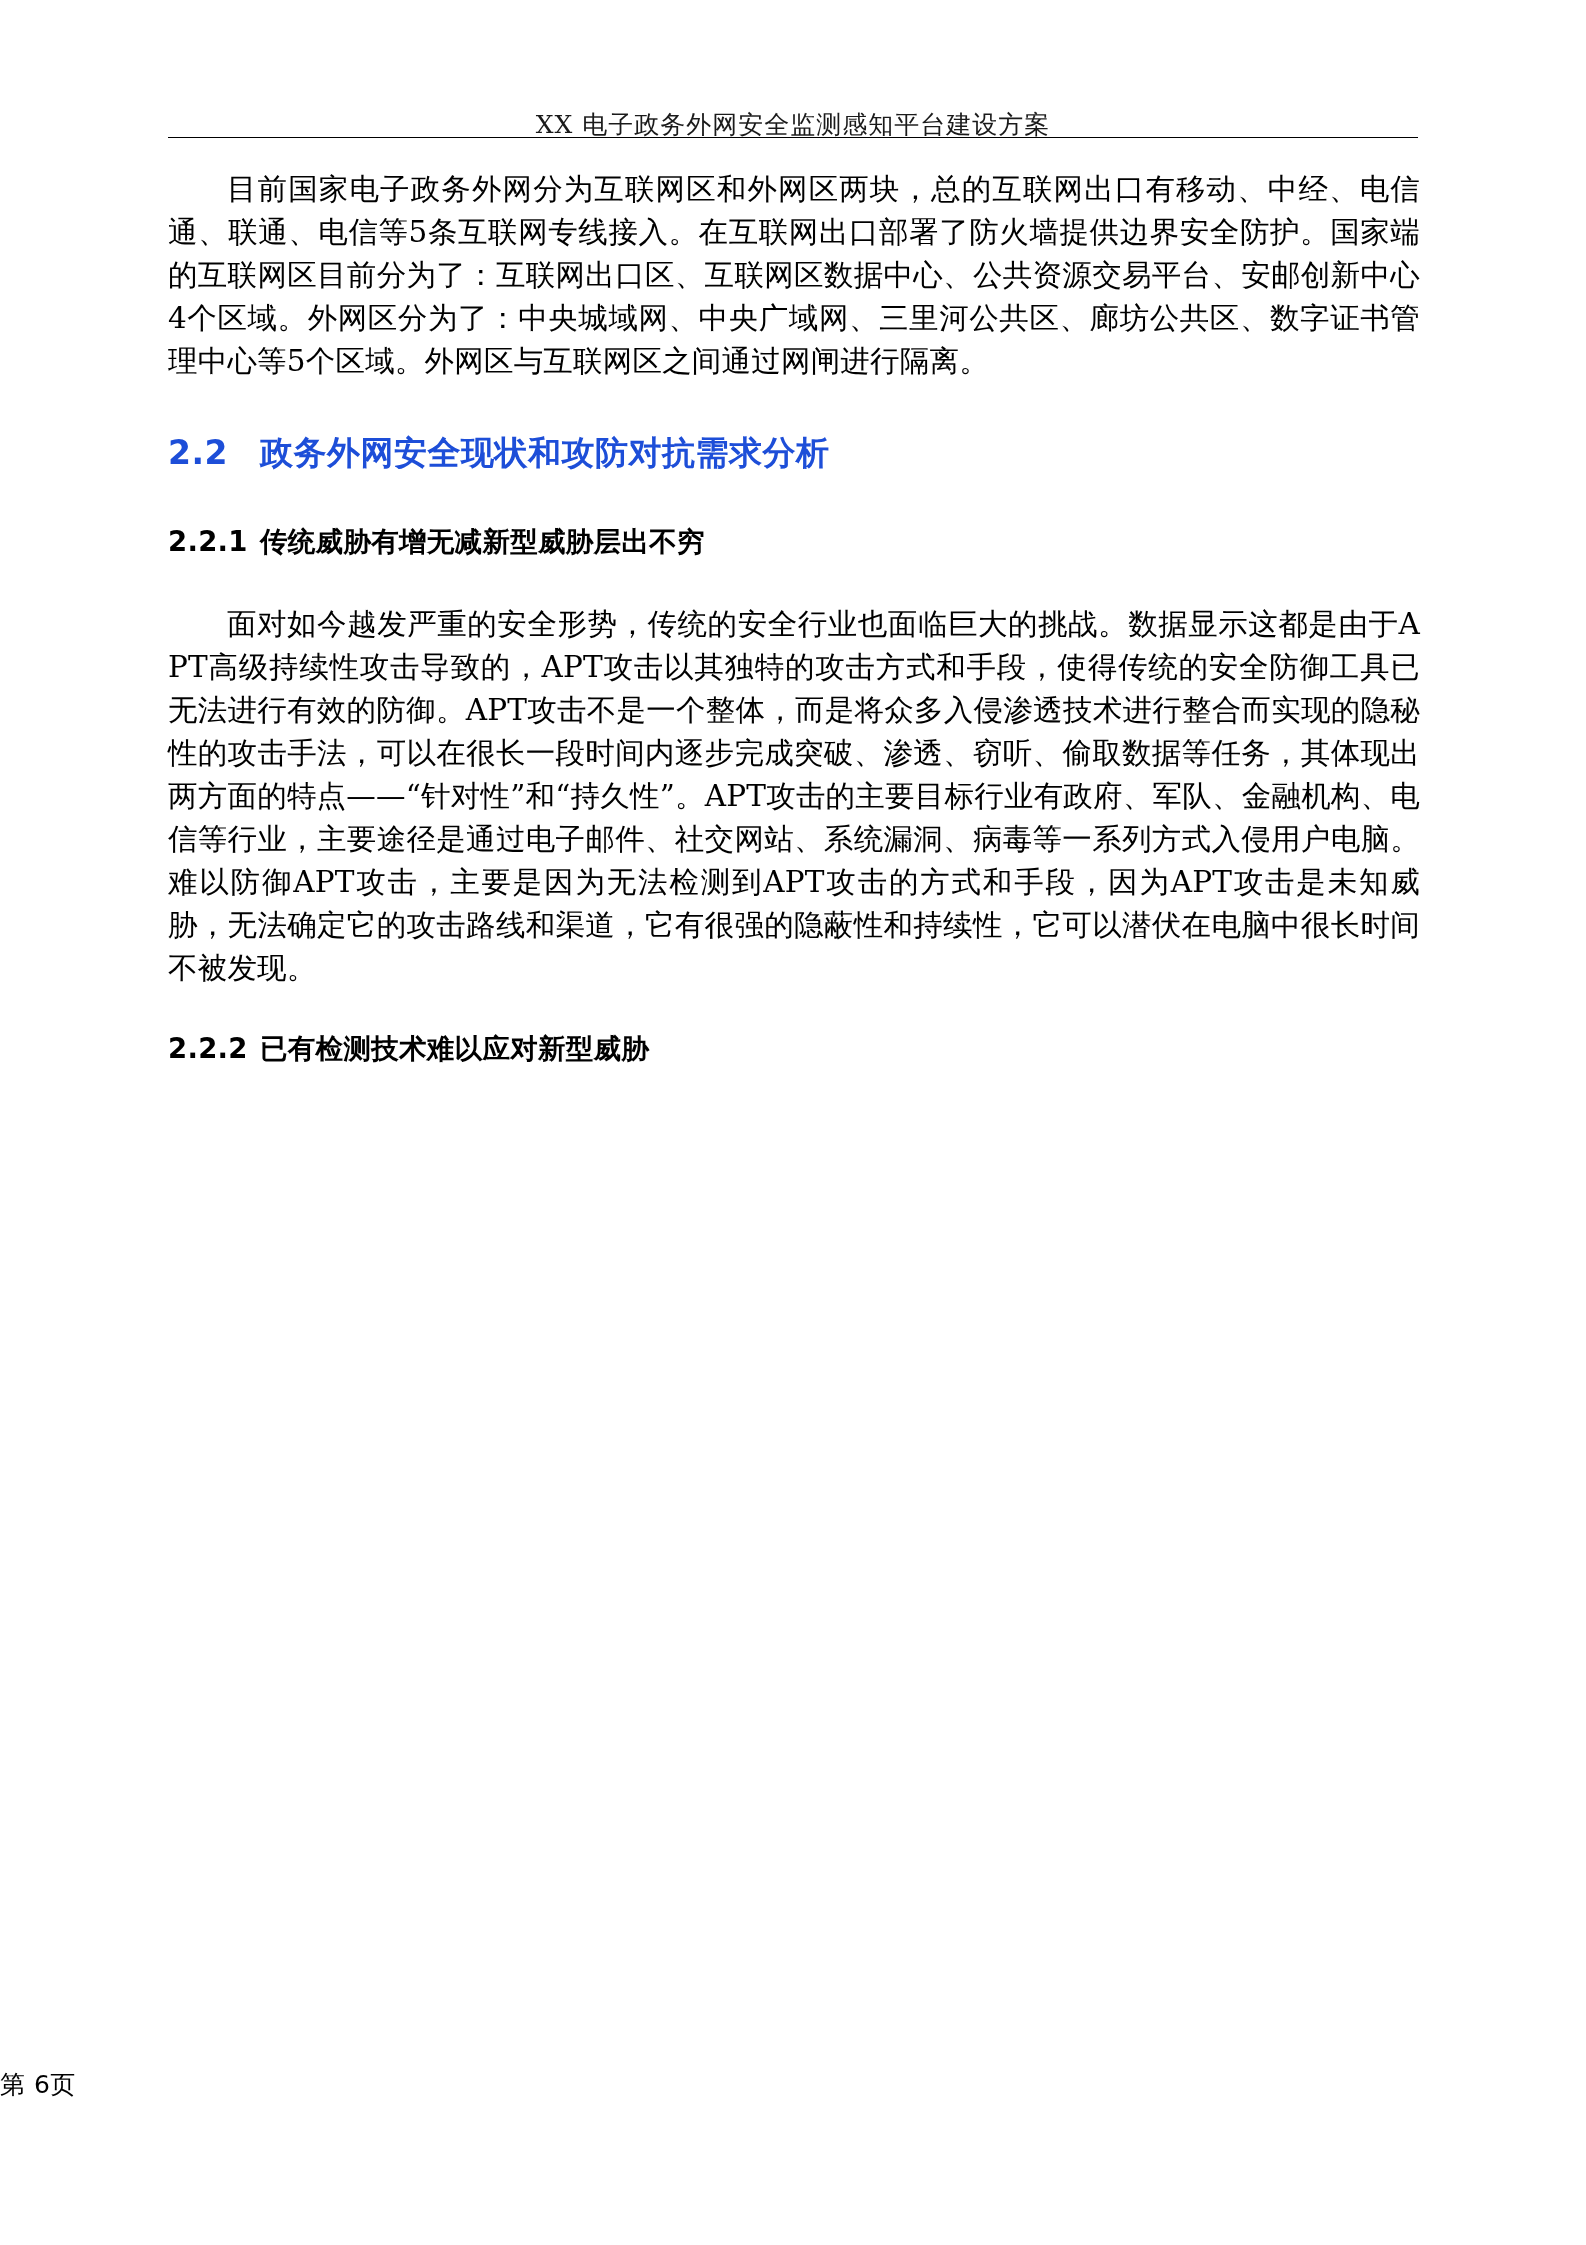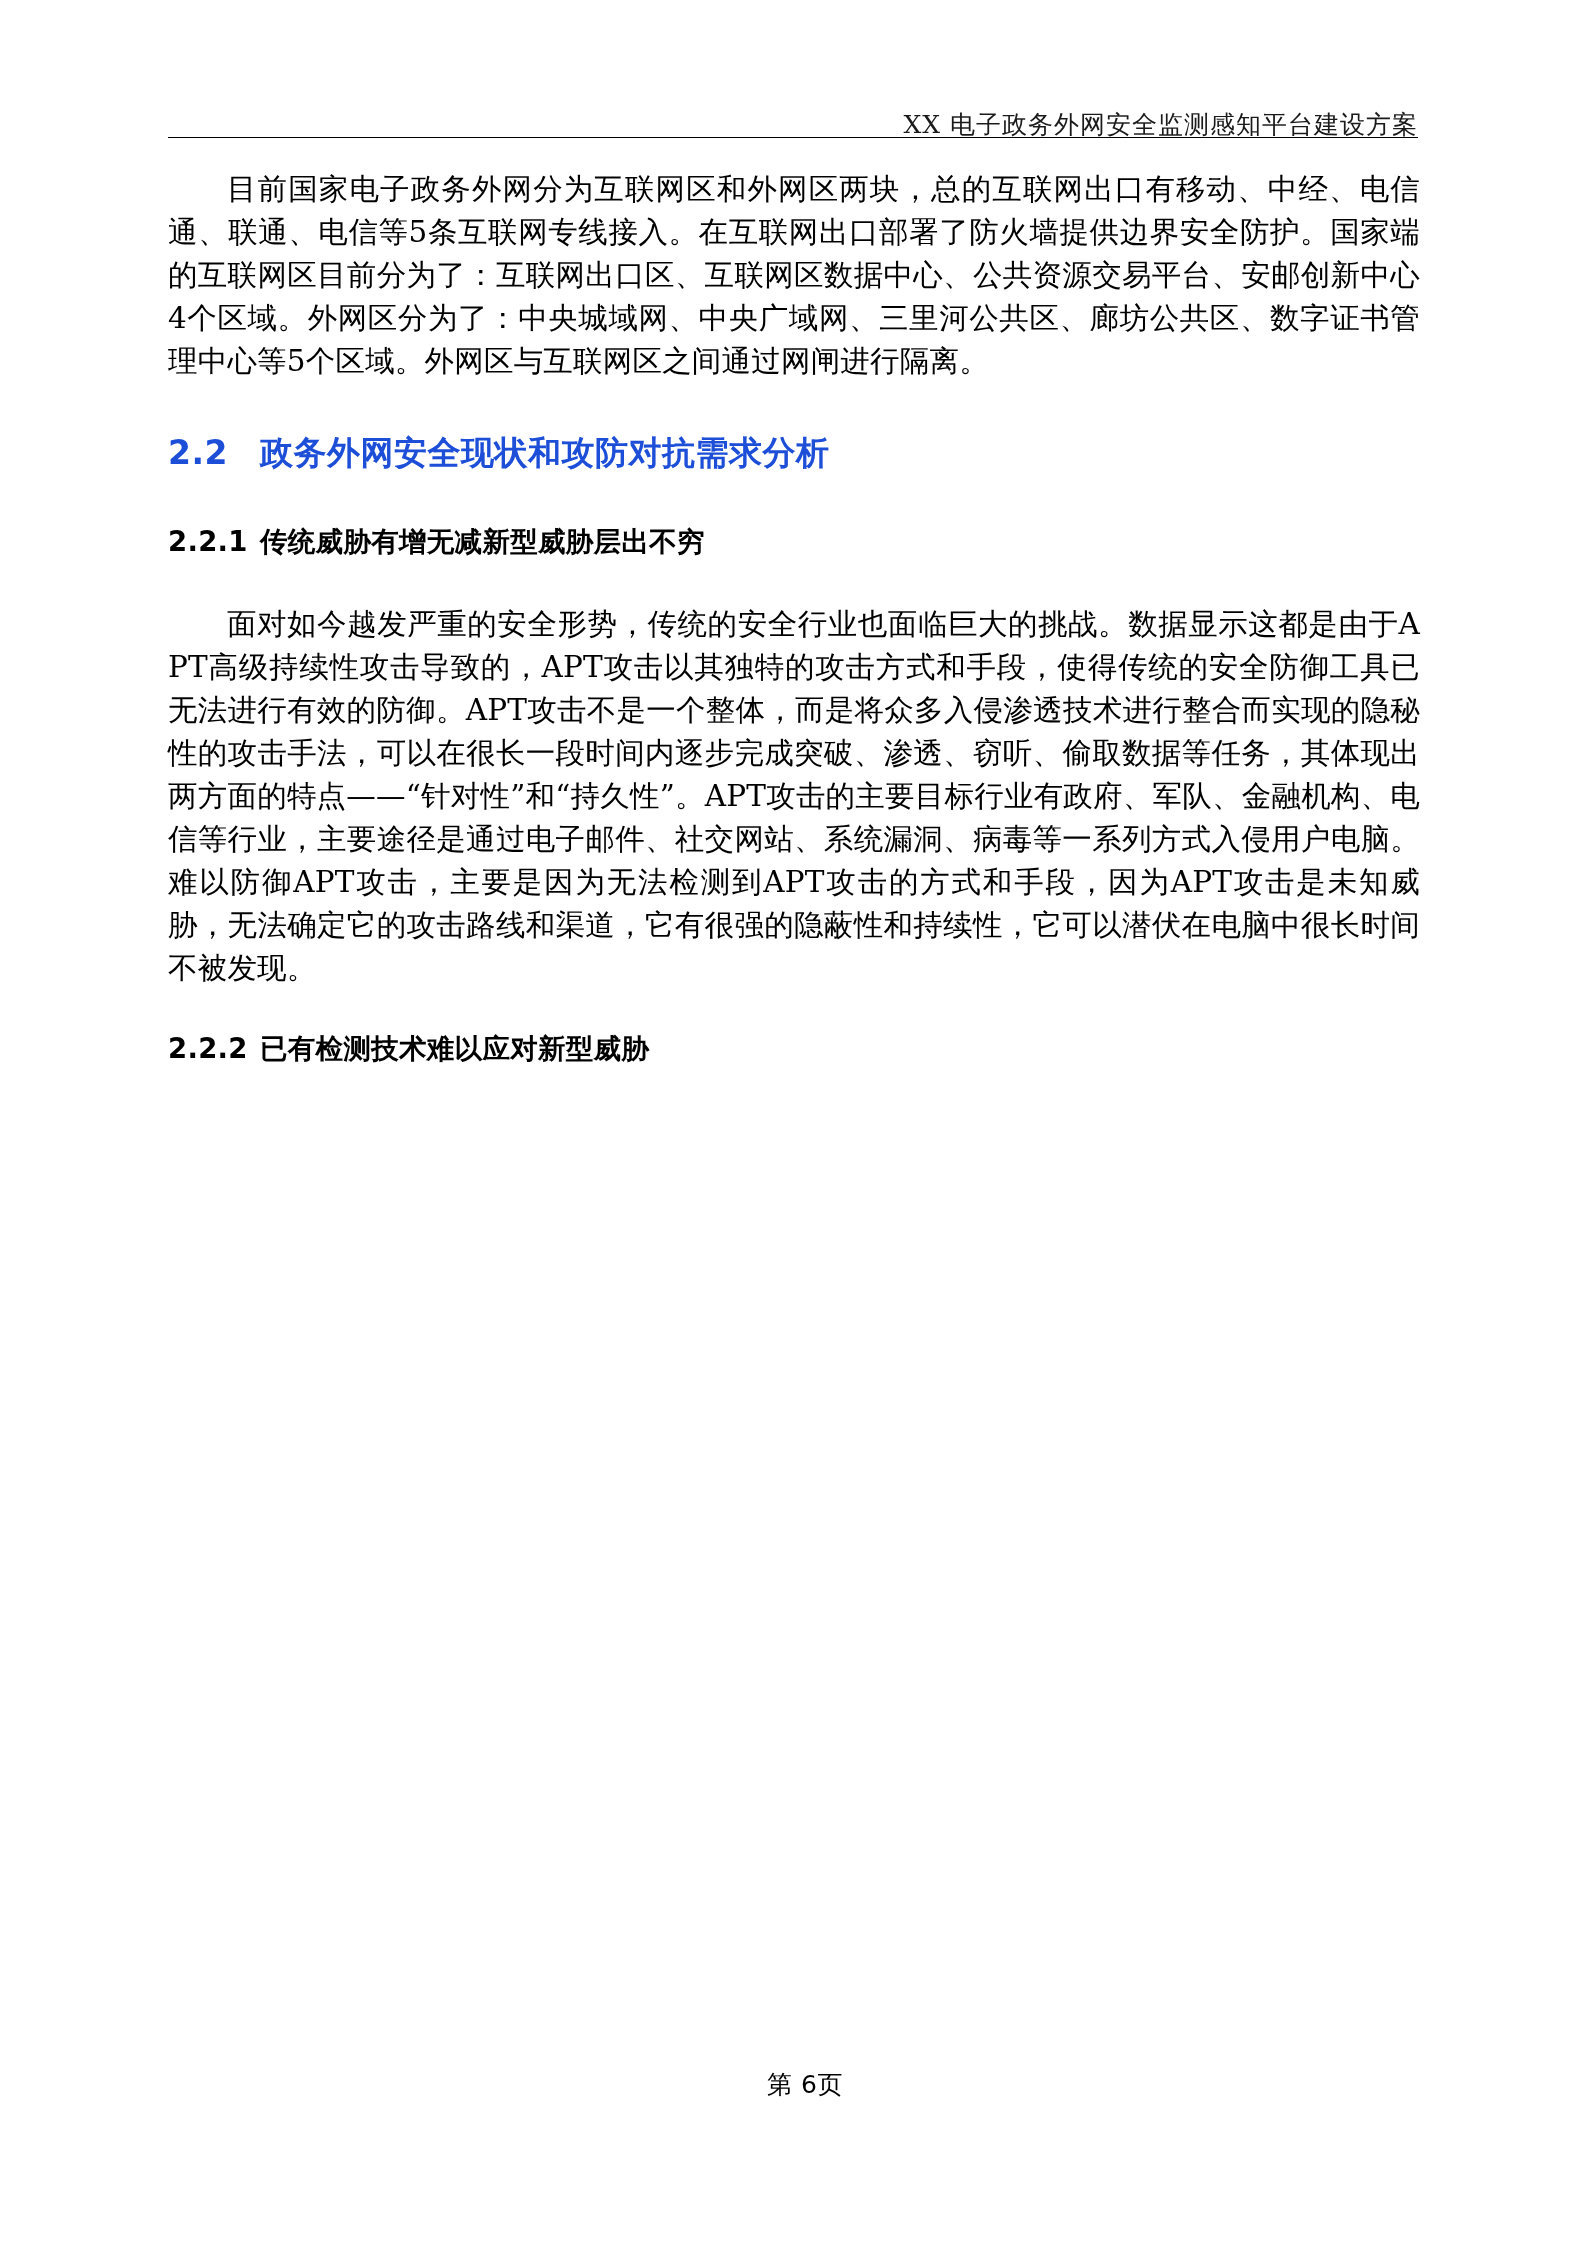--- a/index.html
+++ b/index.html
@@ -26,21 +26,21 @@
     position: absolute;
     top: 108px;
     left: 168px;
     right: 168px;
     height: 44px;
   }
   .header-title {
     font-family: "DejaVu Serif", "Liberation Serif", serif;
     font-size: 25px;
     letter-spacing: 1px;
-    text-align: right;
+    text-align: center;
     color: #1a1a1a;
     white-space: nowrap;
   }
   .header-rule {
     position: absolute;
     top: 137px;
     left: 168px;
     right: 168px;
     border-top: 1.6px solid #000000;
   }
@@ -95,22 +95,21 @@
   }
 
   .spacer-sm { height: 14px; }
 
   
   .footer {
     position: absolute;
     left: 0;
     right: 0;
     top: 2068px;
-    text-align: center;
-    padding-left: 24px;
+    text-align: left;
   }
   .footer-text {
     font-family: "DejaVu Sans", "Liberation Sans", sans-serif;
     font-size: 25px;
     color: #000000;
     letter-spacing: 0.5px;
   }
 </style>
 </head>
 <body>

